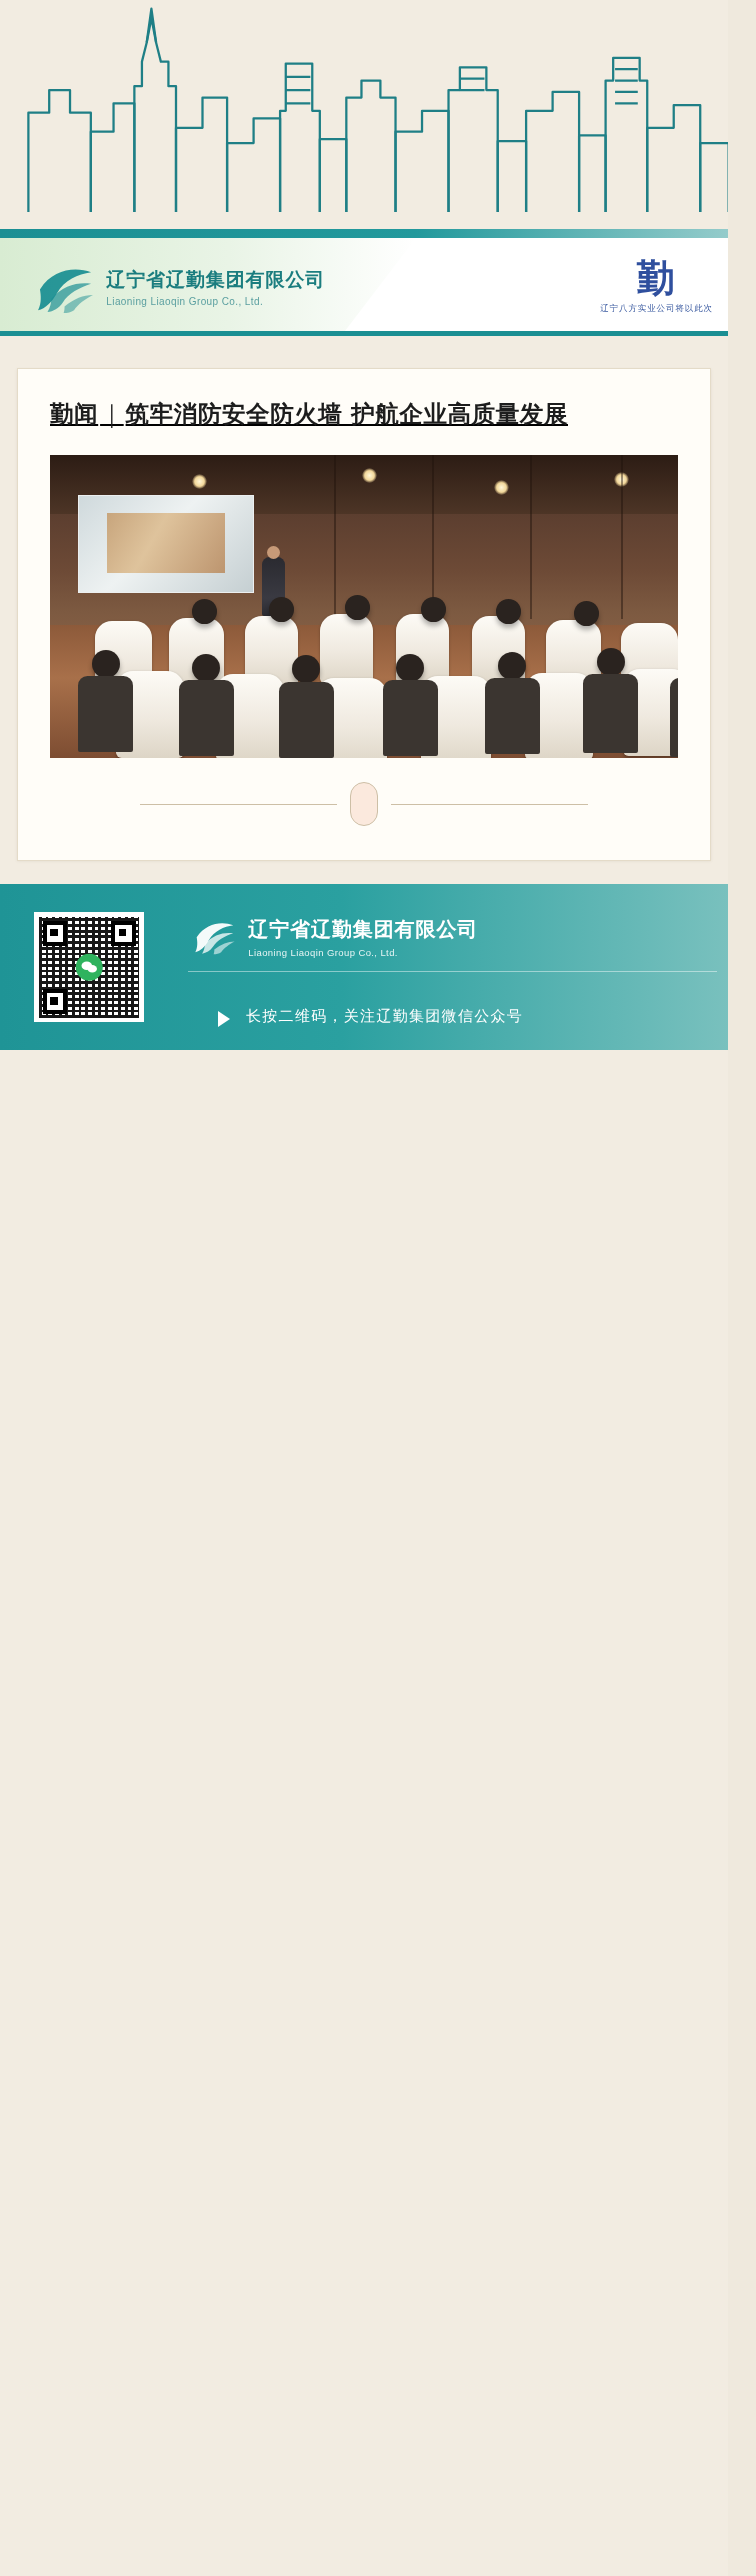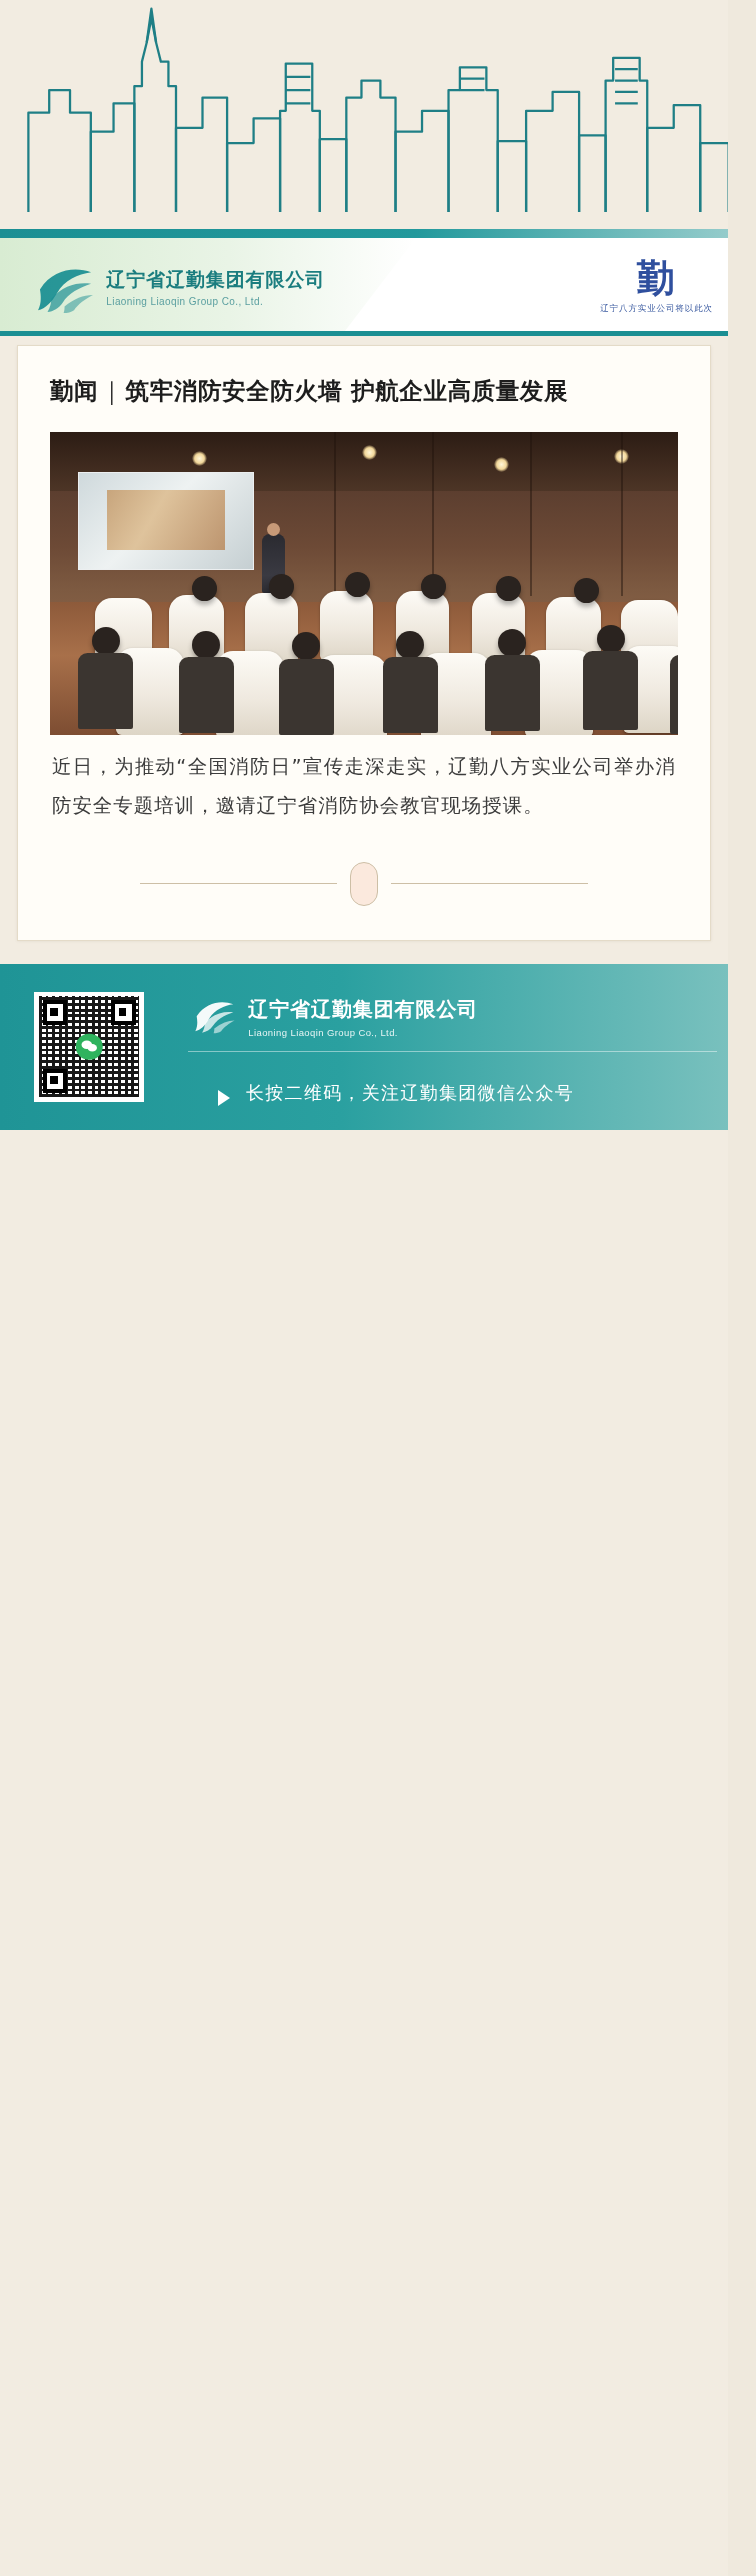--- a/index.html
+++ b/index.html
@@ -80,21 +80,21 @@
   .brand-right-sub {
     margin-top: 5.7px;
     font-size: 8.5px; color: #3a5aa0; letter-spacing: 0.9px;
   }
   .logo-bar-underline {
     position: absolute; left: 0; bottom: 0; width: 757px; height: 4.7px;
     background: #1b8f93;
   }
 
   
-  .card-wrap { padding: 9px 17px 0 17px; }
+  .card-wrap { padding: 32px 17px 0 17px; text-decoration: underline; }
   .card {
     background: #fffdf8;
     border: 0.9px solid #e4dbc8;
     box-shadow: 0 0.9px 2.8px rgba(120,105,80,.12);
     padding: 28px 32px 9.5px 32px;
   }
   .headline {
     font-size: 23.6px;
     font-weight: bold;
     color: #1d1d1d;
@@ -228,21 +228,21 @@
   .footer-right { flex: 1; position: relative; height: 100%; }
   .footer-brand {
     display: flex; align-items: center; gap: 11.3px;
     position: absolute; left: 49px; top: 32px;
   }
   .footer-cn { font-size: 20px; font-weight: bold; color: #ffffff; letter-spacing: 0.9px;
     font-family: "DejaVu Sans", sans-serif; }
   .footer-en { font-size: 9.5px; color: #e6f5f4; margin-top: 3.8px; letter-spacing: 0.4px; }
   .footer-note {
     position: absolute; left: 102px; bottom: 24.6px;
-    font-size: 18px; color: #ffffff; letter-spacing: 1.3px;
+    font-size: 15px; color: #ffffff; letter-spacing: 1.3px;
     font-family: "DejaVu Sans", sans-serif;
   }
   .tri {
     position: absolute; left: 74px; bottom: 23.6px;
     width: 0; height: 0;
     border-top: 8.5px solid transparent;
     border-bottom: 8.5px solid transparent;
     border-left: 12.3px solid #ffffff;
   }
   .footer-sep {
@@ -370,21 +370,20 @@
         <div class="body" style="left:333px; top:225px; width:55px; height:76px;"></div>
         <div class="head" style="left:448px; top:197px; width:28px; height:28px;"></div>
         <div class="body" style="left:435px; top:223px; width:55px; height:76px;"></div>
         <div class="head" style="left:547px; top:193px; width:28px; height:28px;"></div>
         <div class="body" style="left:533px; top:219px; width:55px; height:79px;"></div>
         <div class="head" style="left:635px; top:195px; width:30px; height:30px;"></div>
         <div class="body" style="left:620px; top:223px; width:59px; height:79px;"></div>
       </div>
 
       <div class="body-copy">
-        <p>近日，为推动“全国消防日”宣传走深走实，辽勤八方实业公司举办消防安全专题培训，邀请辽宁省消防协会教官现场授课。</p>
       </div>
 
       <div class="divider">
         <span class="line"></span>
         <span class="oval"></span>
         <span class="line"></span>
       </div>
 
     </div>
   </div>

